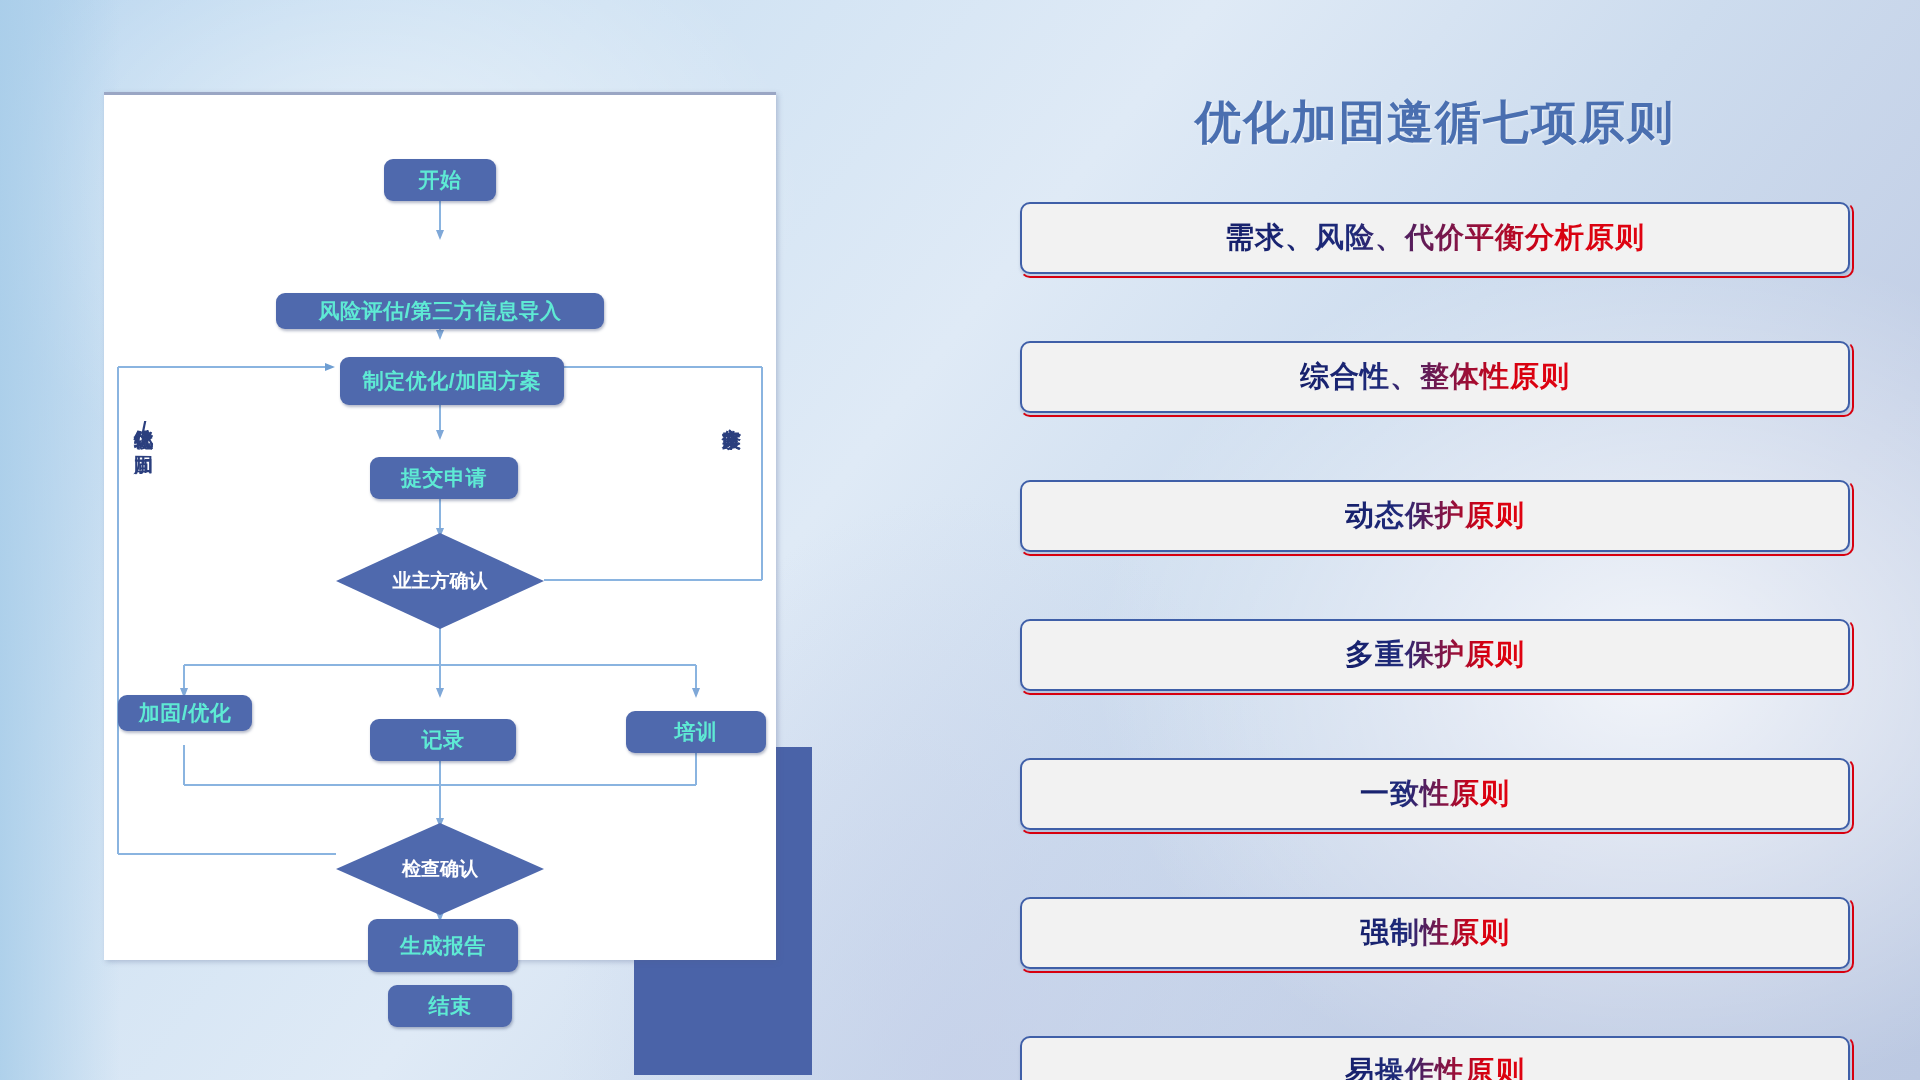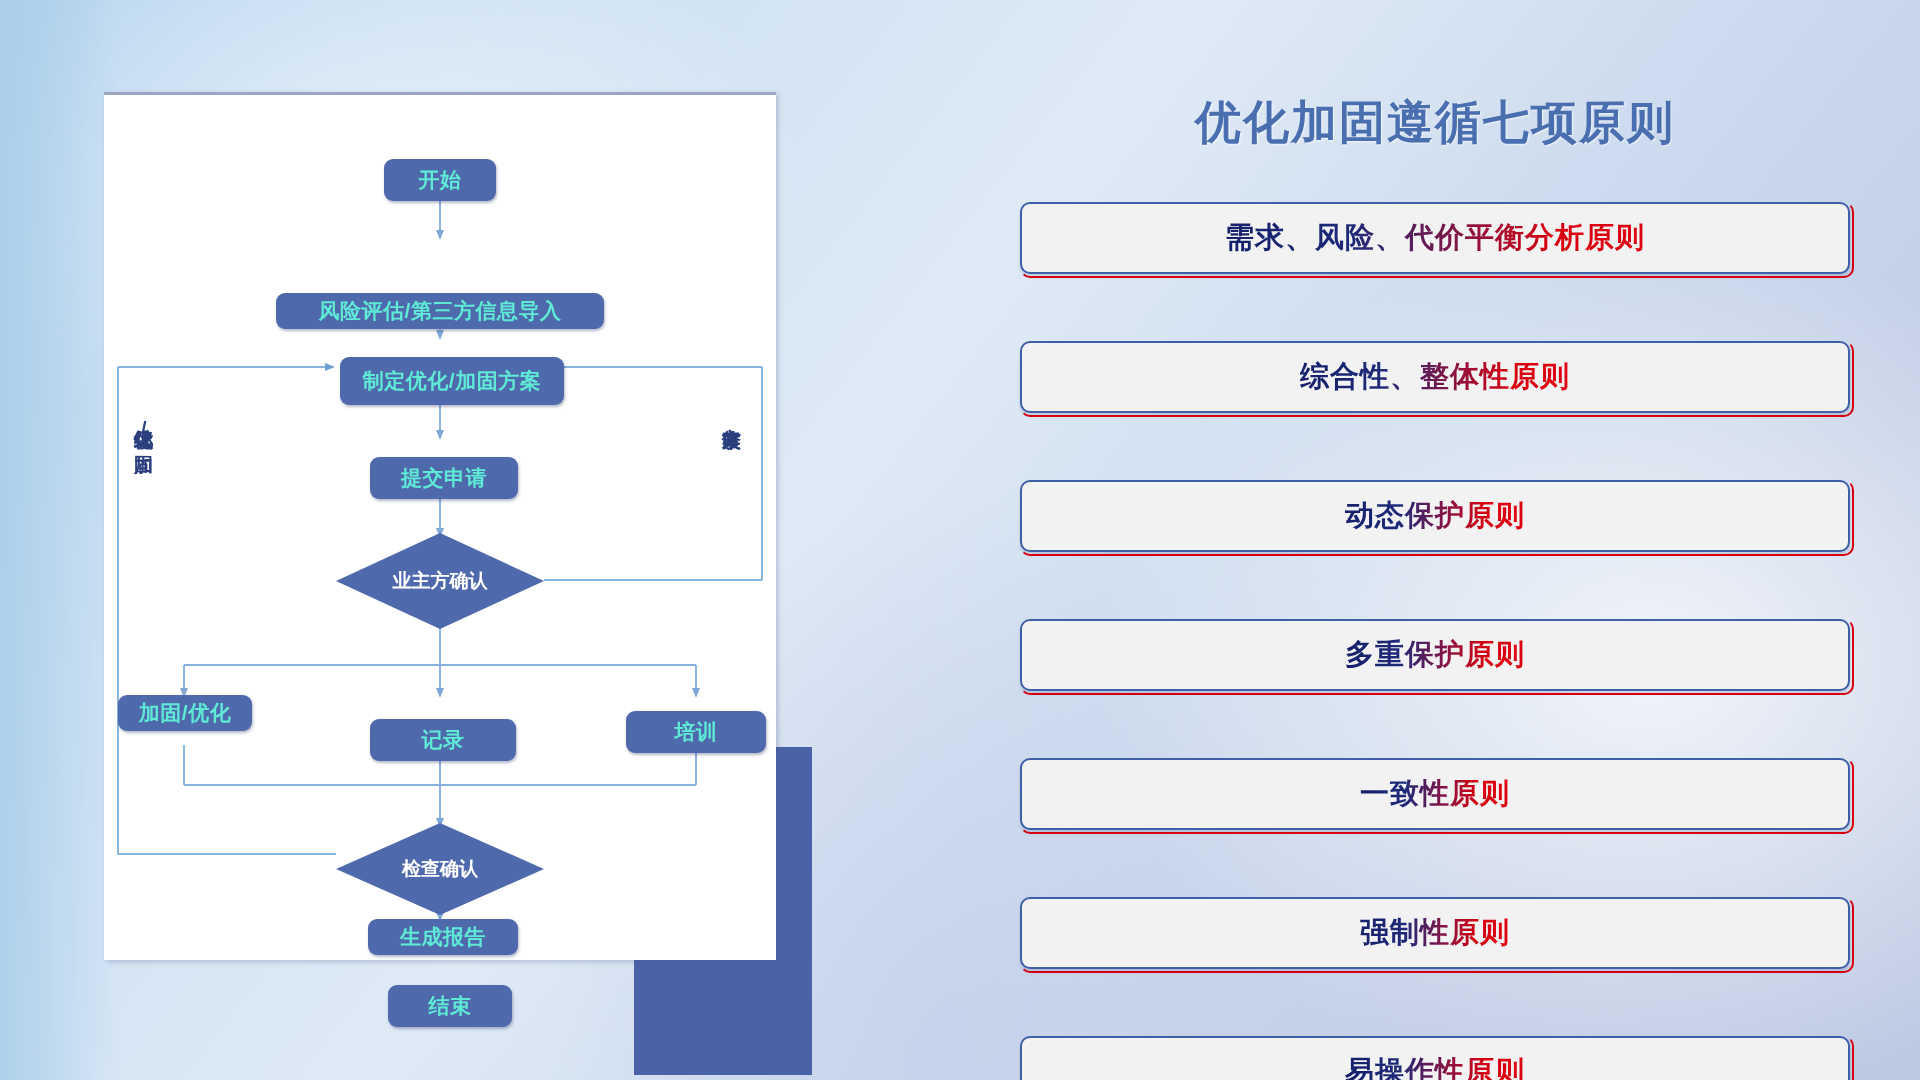--- a/index.html
+++ b/index.html
@@ -243,21 +243,21 @@
       </div>
 
       <div class="node" style="left:522px; top:616px; width:140px; height:42px;font-family:Liberation Mono, monospace;">
         <span>培训</span>
       </div>
 
       <div class="diamond" style="left:232px; top:728px; width:208px; height:92px;">
         <span>检查确认</span>
       </div>
 
-      <div class="node" style="left:264px; top:824px; width:150px; height:36px;">
+      <div class="node" style="left:264px; top:824px; width:150px; height:53px;">
         <span>生成报告</span>
       </div>
 
       <div class="node" style="left:284px; top:890px; width:124px; height:42px;">
         <span>结束</span>
       </div>
 
       <div class="vlabel" style="left:30px; top:318px;">继续优化/加固</div>
 
       <div class="vlabel" style="left:618px; top:318px;">方案修改</div>

